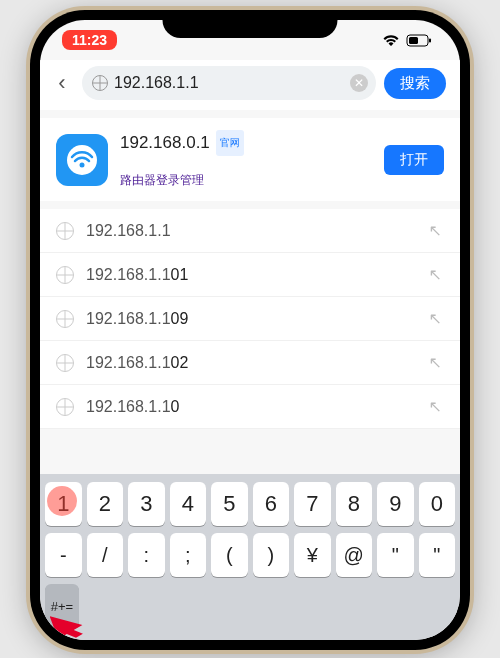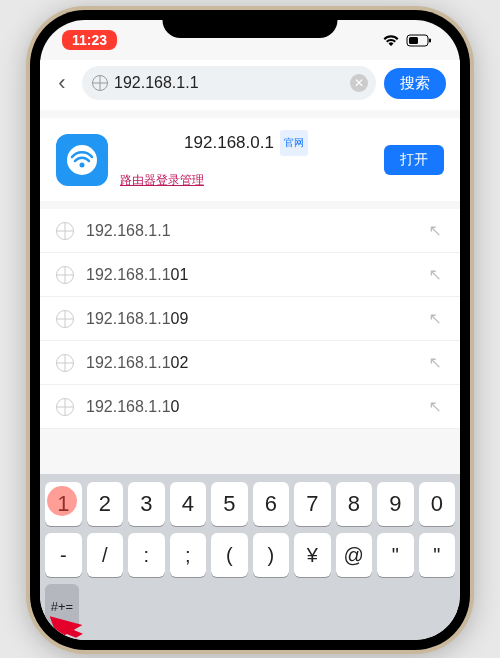--- a/index.html
+++ b/index.html
@@ -137,30 +137,30 @@
     width: 52px;
     height: 52px;
     background: #2196f3;
     border-radius: 12px;
     display: flex;
     align-items: center;
     justify-content: center;
   }
   .app-icon svg { display: block; }
   .app-info { flex: 1; }
-  .app-title-row { display: flex; align-items: center; gap: 6px; justify-content: center; }
+  .app-title-row { display: flex; align-items: center; gap: 6px; }
   .app-title { font-size: 17px; color: #222; }
   .app-badge {
     font-size: 10px;
     background: #e6f0ff;
     color: #1677ff;
     padding: 6px 4px;
     border-radius: 3px;
   }
-  .app-subtitle { font-size: 12px; color: #be185d; margin-top: 16px; text-decoration: underline; }
+  .app-subtitle { font-size: 12px; color: #4c1d95; margin-top: 16px; }
   .open-button {
     background: #1677ff;
     color: #fff;
     font-size: 14px;
     padding: 6px 16px;
     border-radius: 6px;
   }
   .suggestion-list {
     background: #fff;
     margin-top: 8px;

